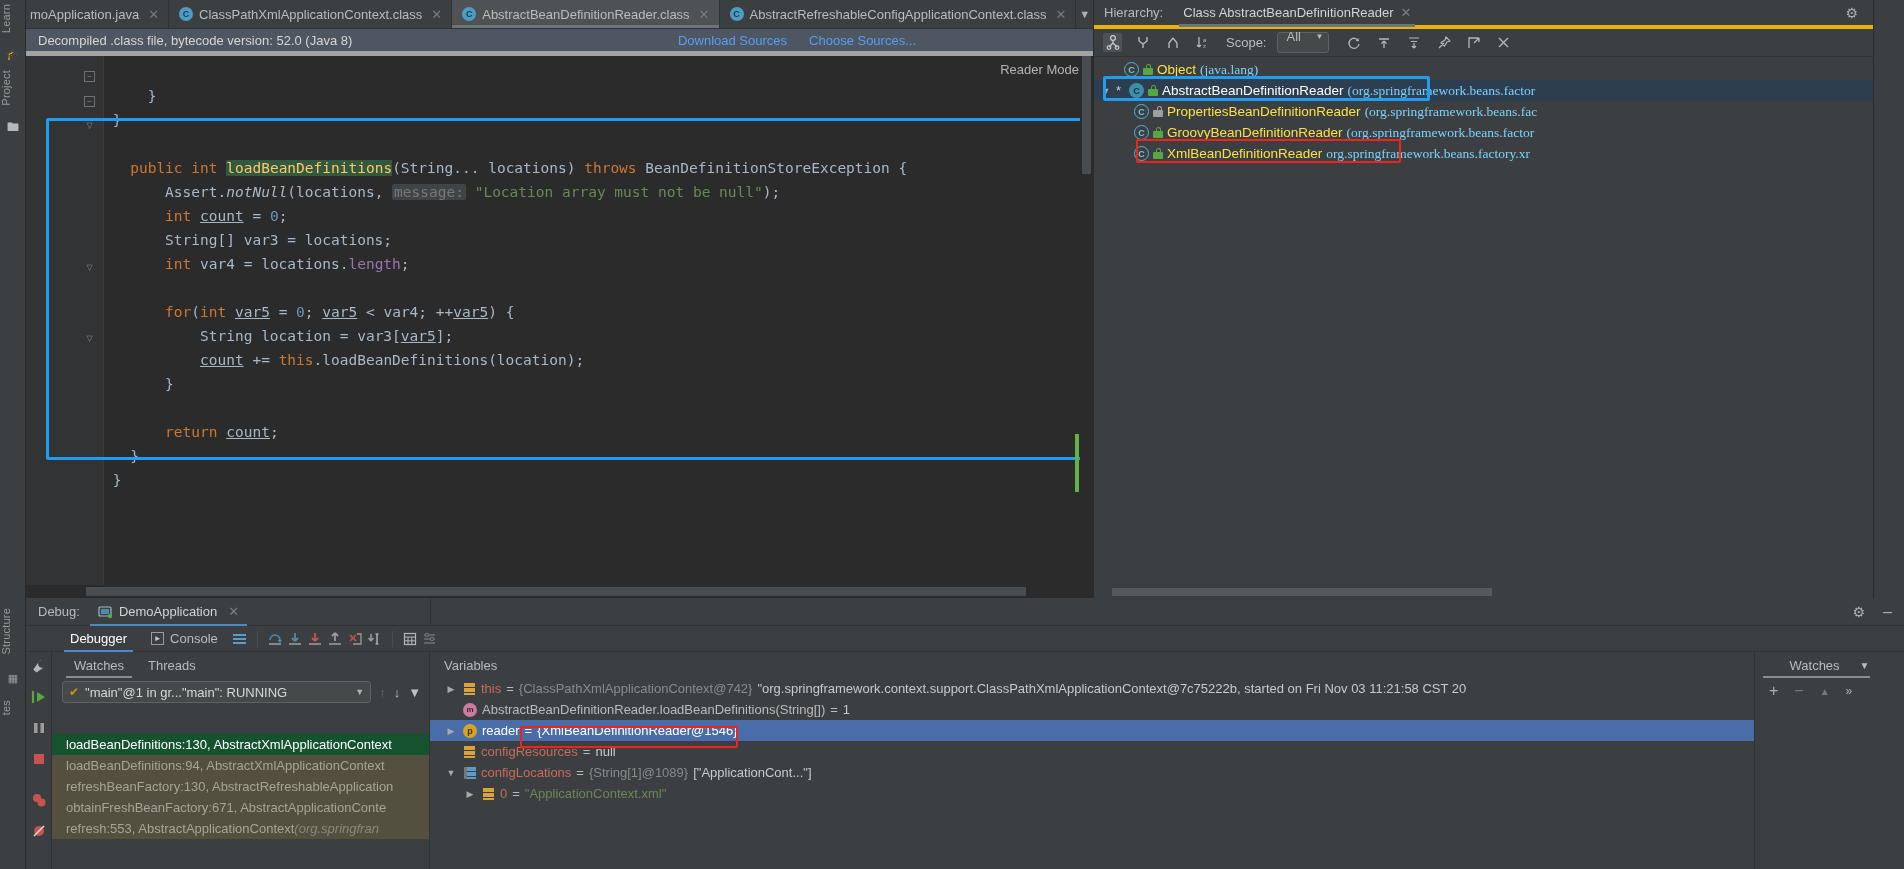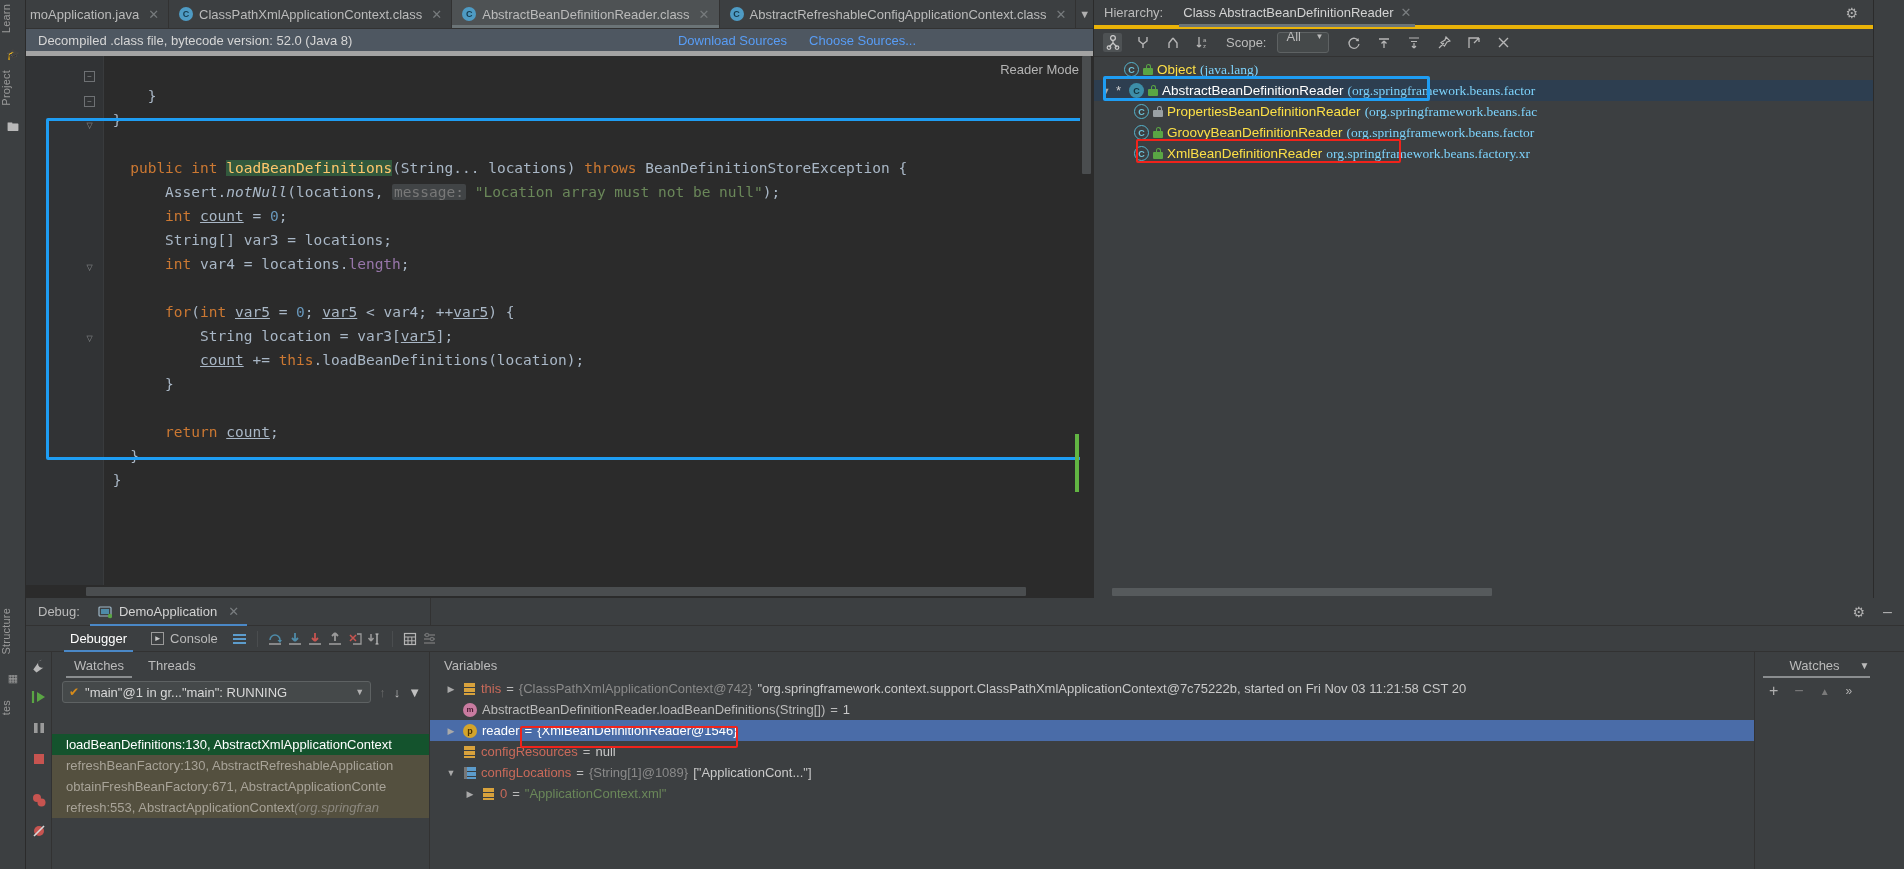--- a/index.html
+++ b/index.html
@@ -614,20 +614,23 @@
           </div>
           <span style="color:#6c6c6c;">↑</span>
           <span style="color:#c0c0c0;">↓</span>
           <span style="color:#c0c0c0;">▼</span>
         </div>
         <div class="frames-list">
           <div class="frow sel">
             <span>loadBeanDefinitions:130, AbstractXmlApplicationContext</span>
           </div>
           <div class="frow dim">
+            <span>loadBeanDefinitions:94, AbstractXmlApplicationContext</span>
+          </div>
+          <div class="frow dim">
             <span>refreshBeanFactory:130, AbstractRefreshableApplication</span>
           </div>
           <div class="frow dim">
             <span>obtainFreshBeanFactory:671, AbstractApplicationConte</span>
           </div>
           <div class="frow dim">
             <span>refresh:553, AbstractApplicationContext </span>
               <span class="it">(org.springfran</span>
           </div>
         </div>

